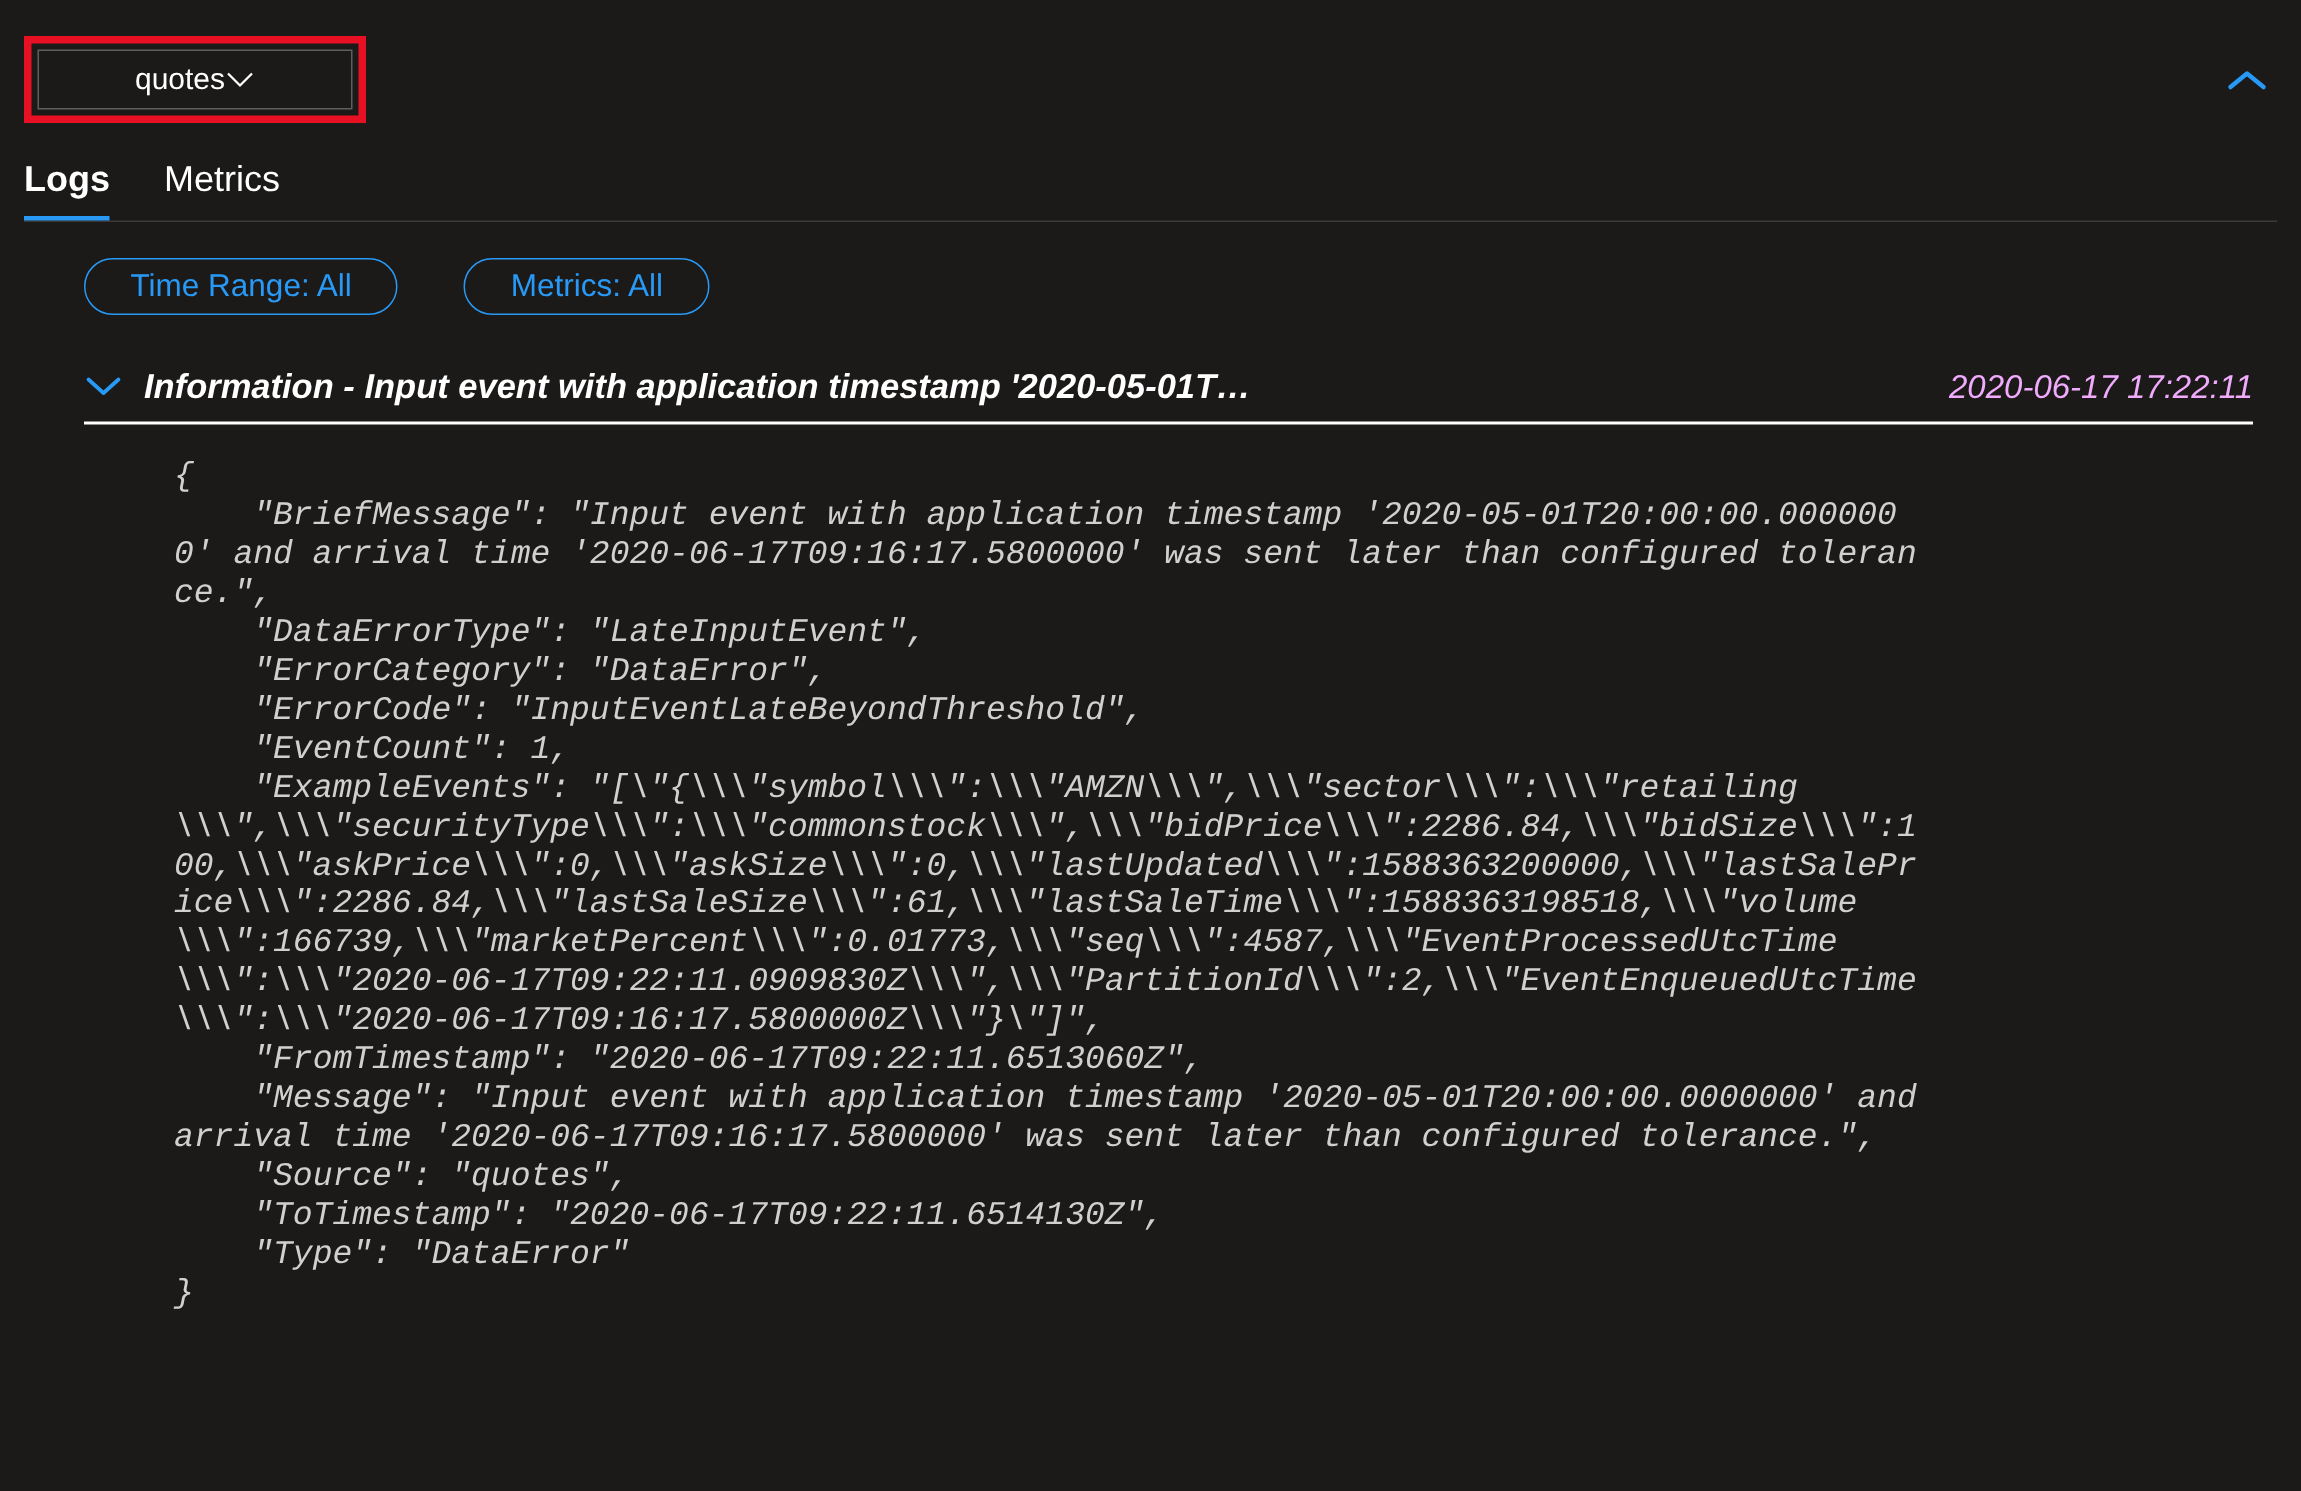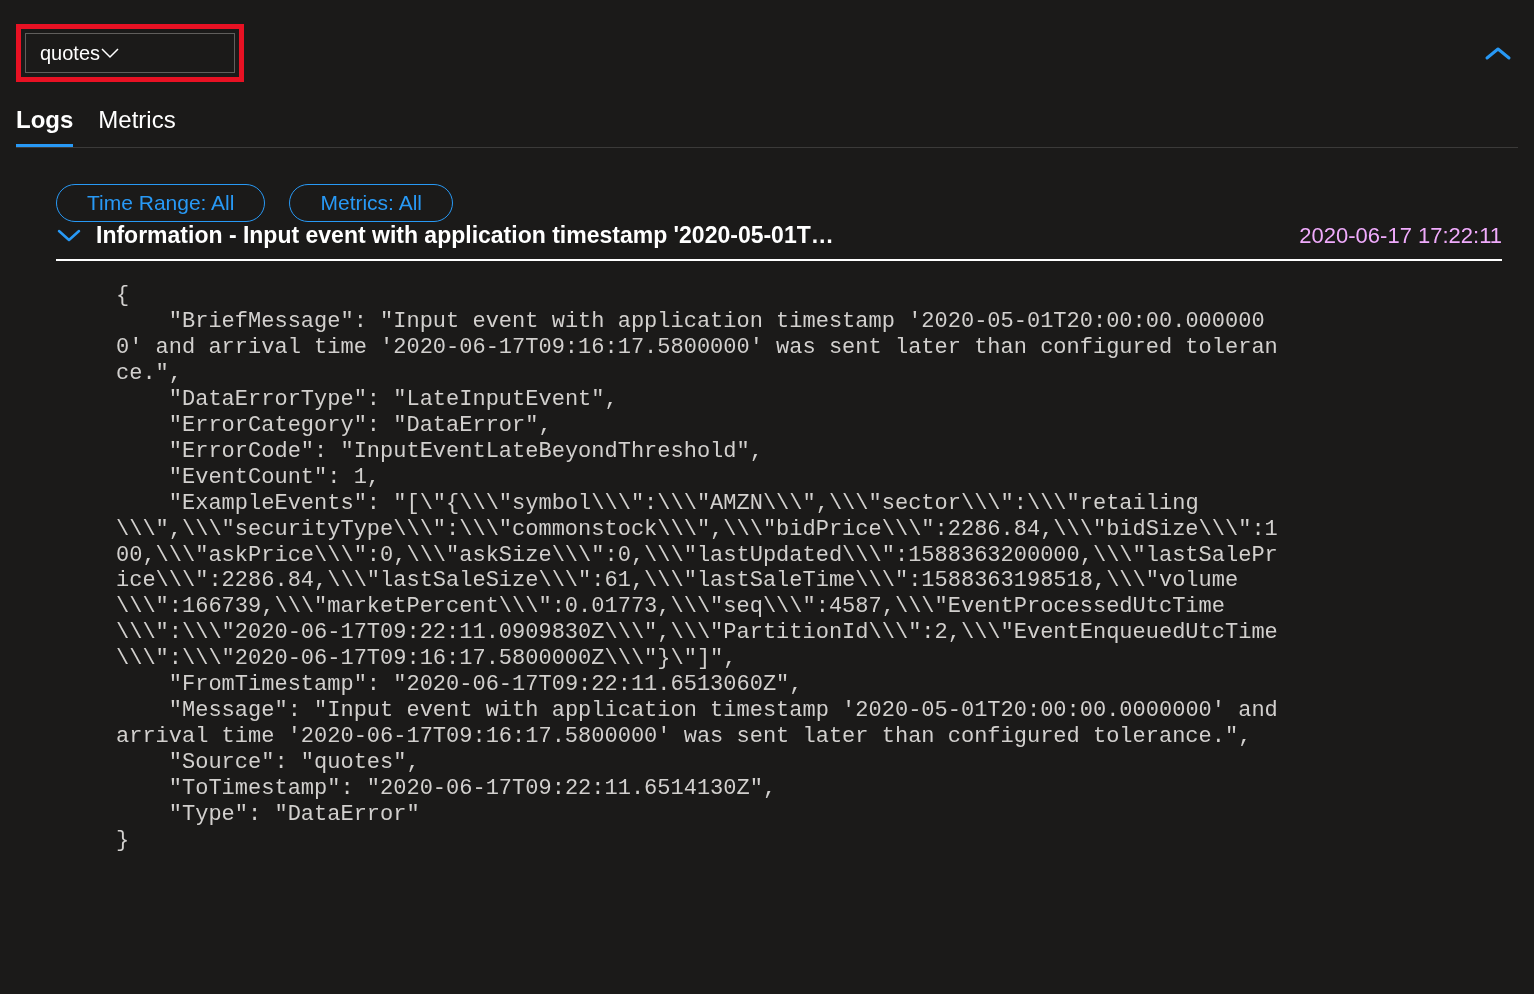--- a/index.html
+++ b/index.html
@@ -25,75 +25,77 @@
     padding: 4px;
     display: inline-block;
   }
   .dropdown {
     width: 210px;
     height: 40px;
     border: 1px solid #605e5c;
     background: #1b1a19;
     display: flex;
     align-items: center;
-    justify-content: flex-start;
+    justify-content: center;
     padding: 0 14px;
     cursor: pointer;
     font-size: 20px;
     color: #ffffff;
   }
   .collapse-chevron {
     width: 40px;
     height: 40px;
     display: flex;
     align-items: center;
     justify-content: center;
     cursor: pointer;
     margin-top: 10px;
   }
 
   
   .tabs {
     display: flex;
-    gap: 25px;
+    gap: 36px;
     border-bottom: 1px solid #3b3a39;
     padding-left: 0;
-    margin-bottom: 36px;
+    margin-bottom: 24px;
   }
   .tab {
     font-size: 24px;
     padding: 0 0 10px 0;
     cursor: pointer;
     color: #ffffff;
   }
   .tab.active {
     color: #ffffff;
     font-weight: 600;
     border-bottom: 3px solid #2899f5;
   }
 
   
   .filters {
     display: flex;
-    gap: 24px;
+    gap: 44px;
     padding-left: 40px;
+    margin-bottom: 34px;
   }
   .pill {
     border: 1px solid #2899f5;
     color: #2899f5;
     background: transparent;
     border-radius: 999px;
     padding: 6px 30px;
     font-size: 21px;
     cursor: pointer;
   }
 
   
   .log-entry {
     padding: 0 16px 0 40px;
+    font-style: italic;
   }
   .log-header {
     display: flex;
     align-items: center;
     gap: 14px;
     padding-bottom: 10px;
     border-bottom: 2px solid #ffffff;
     cursor: pointer;
   }
   .log-header .chevron {

